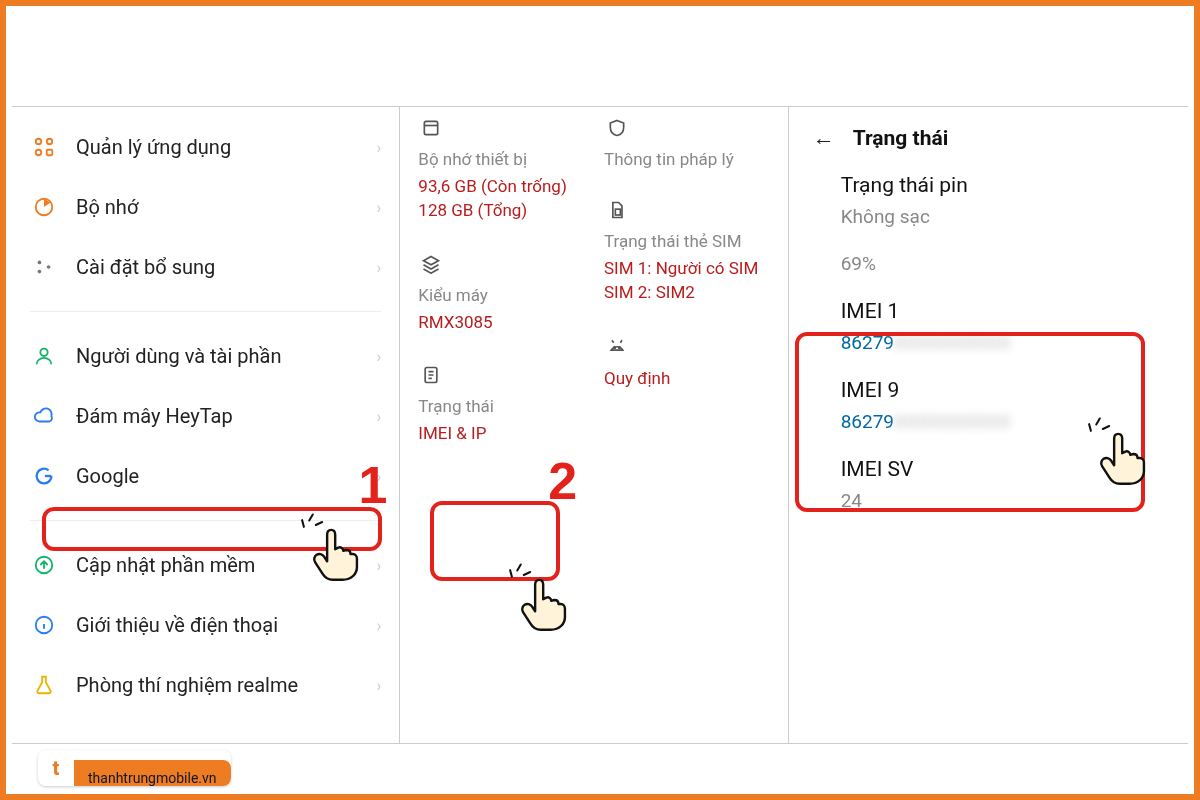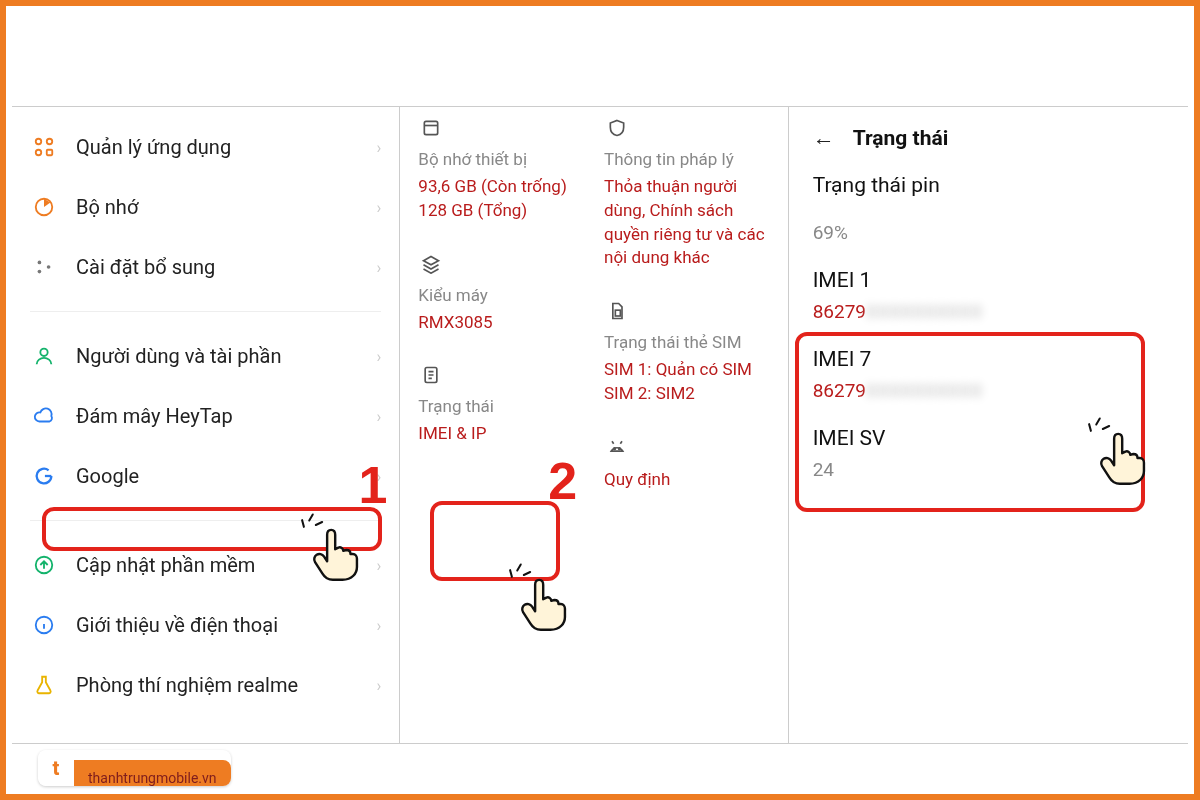--- a/index.html
+++ b/index.html
@@ -80,33 +80,34 @@
 
   .header3 {
     display: flex; align-items: center; gap: 18px;
     padding: 8px 0 22px 0;
   }
   .header3 .back { font-size: 22px; color: #222; }
   .header3 .title { font-size: 21px; font-weight: 700; color: #111; }
 
   .stat {
     margin-bottom: 24px;
+    margin-left: 28px;
   }
   .stat .st {
     font-size: 21px; color: #111; margin-bottom: 8px;
   }
   .stat .sv {
     font-size: 19px; color: #888;
   }
   .blurred {
     color: transparent;
     text-shadow: 0 0 8px #bbb;
     letter-spacing: 1px;
   }
-  .imei-prefix { color: #b91c1c; }
+  .imei-prefix { color: #0369a1; }
 
   .redbox {
     position: absolute;
     border: 4px solid #e3231b;
     border-radius: 12px;
     pointer-events: none;
   }
   .rb1 { left: 30px; top: 400px; width: 340px; height: 44px; }
   .rb2 { left: 30px; top: 394px; width: 130px; height: 80px; }
   .rb3 { left: 6px; top: 225px; width: 350px; height: 180px; }
@@ -157,21 +158,21 @@
     overflow: hidden;
     box-shadow: 0 1px 3px rgba(0,0,0,.2);
   }
   .badge .bicon {
     background: #fff; width: 36px; height: 36px;
     display: flex; align-items: center; justify-content: center;
     color: #ee7c22; font-weight: 800; font-size: 20px;
     border-radius: 8px 0 0 8px;
   }
   .badge .btxt {
-    background: #ee7c22; color: #7f1d1d;
+    background: #ee7c22; color: #0f172a;
     height: 36px; display: flex; align-items: center;
     padding: 0 14px; font-size: 14px;
     border-radius: 0 8px 8px 0;
     margin-top: 19px;
   }
 </style>
 </head>
 <body>
 
 <div class="outer">
@@ -328,31 +329,30 @@
             </div>
           </div>
         <div class="p2col" id="p2right">
             <div class="card">
               <div class="ci">
                 <svg width="20" height="20" viewBox="0 0 24 24" fill="none" stroke="#555" stroke-width="2">
                   <path d="M12 3l8 3v5c0 5-3 9-8 10-5-1-8-5-8-10V6l8-3z"></path>
                 </svg>
               </div>
               <div class="ct">Thông tin pháp lý</div>
-              <div class="cv">Thỏa thuận người dùng, Chính sách quyền riêng tư và các nội dung khác</div>
             </div>
             <div class="card">
               <div class="ci">
                 <svg width="20" height="20" viewBox="0 0 24 24" fill="none" stroke="#555" stroke-width="2">
                   <path d="M7 3h7l4 4v14H7z"></path>
                   <rect x="10" y="11" width="6" height="7"></rect>
                 </svg>
               </div>
               <div class="ct">Trạng thái thẻ SIM</div>
-              <div class="cv">SIM 1: Quản có SIM
+              <div class="cv">SIM 1: Người có SIM
 SIM 2: SIM2</div>
             </div>
             <div class="card">
               <div class="ci">
                 <svg width="20" height="20" viewBox="0 0 24 24" fill="none" stroke="#555" stroke-width="2">
                   <path d="M5 17a8 8 0 0 1 14 0H5zM8 8l-2-3M16 8l2-3"></path>
                   <circle cx="9" cy="14" r="1" fill="#555"></circle>
                   <circle cx="15" cy="14" r="1" fill="#555"></circle>
                 </svg>
               </div>
@@ -376,30 +376,31 @@
     </div>
 
     <div class="panel p3">
       <div class="header3">
         <span class="back">←</span>
         <span class="title">Trạng thái</span>
       </div>
 
       <div class="stat">
         <div class="st">Trạng thái pin</div>
+        <div class="sv">Không sạc</div>
       </div>
       <div class="stat">
         <div class="sv">69%</div>
       </div>
       <div class="stat">
         <div class="st">IMEI 1</div>
         <div class="sv"><span class="imei-prefix">86279</span><span class="blurred">0000000000</span></div>
       </div>
       <div class="stat">
-        <div class="st">IMEI 7</div>
+        <div class="st">IMEI 9</div>
         <div class="sv"><span class="imei-prefix">86279</span><span class="blurred">0000000000</span></div>
       </div>
       <div class="stat">
         <div class="st">IMEI SV</div>
         <div class="sv">24</div>
       </div>
 
       <div class="redbox rb3"></div>
       <div class="sparkle sp3">
           <span class="s1"></span>

